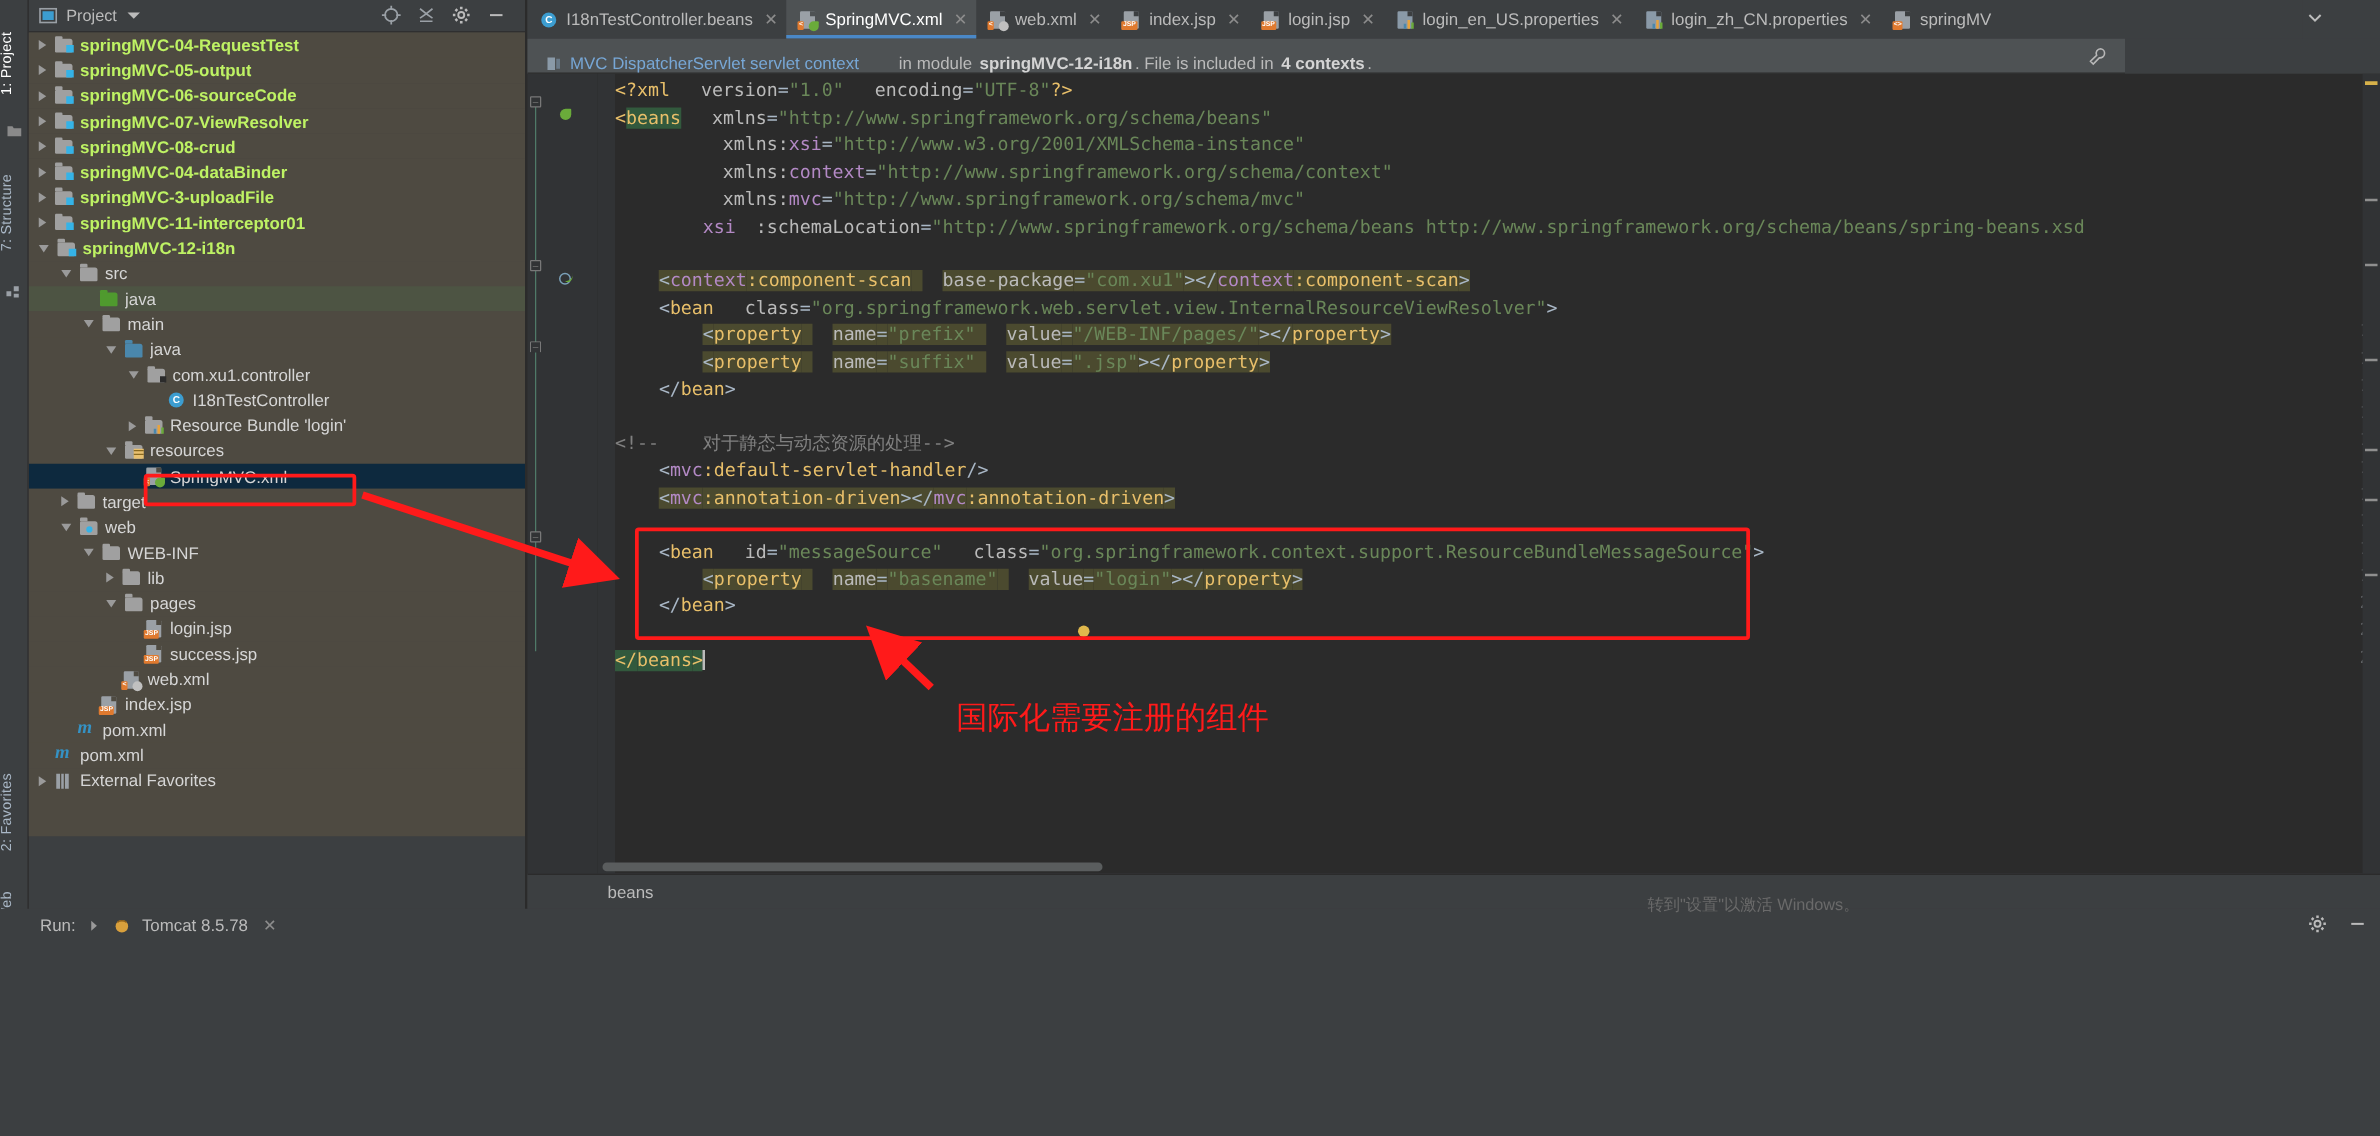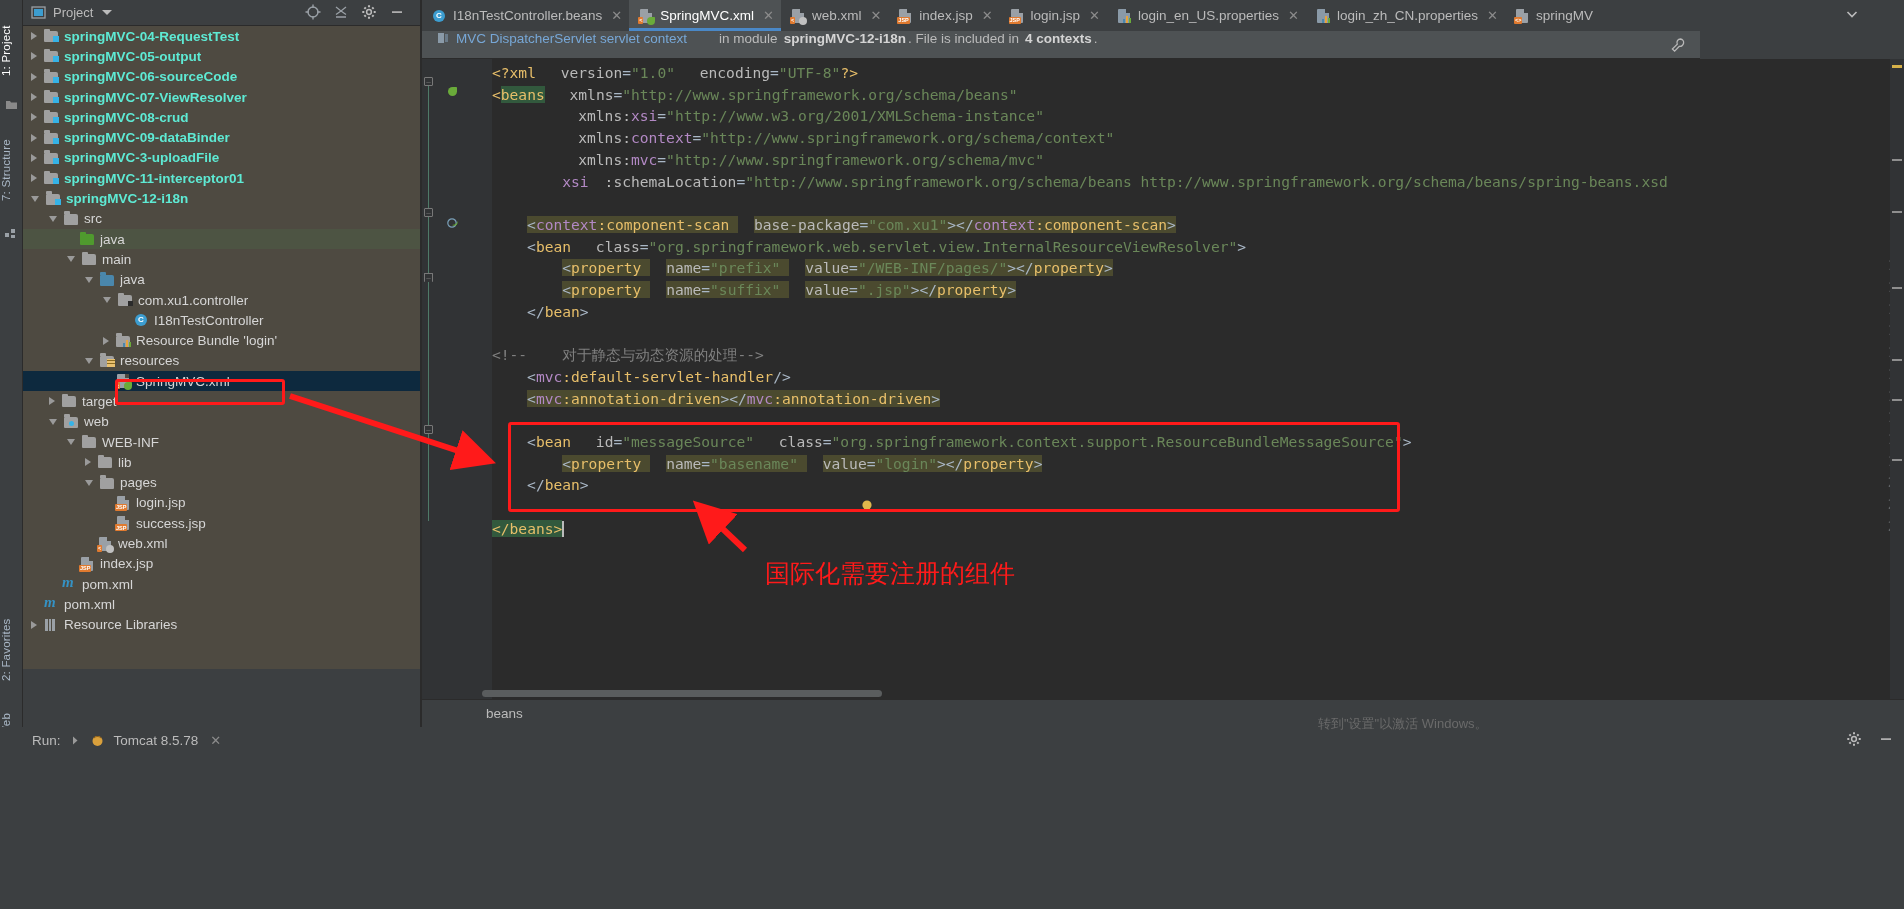--- a/index.html
+++ b/index.html
@@ -56,21 +56,21 @@
     border-top:4.5px solid transparent;border-bottom:4.5px solid transparent;
     border-left:6px solid #9a9a9a;
   }
   .arrow.open {
     border-left:4.5px solid transparent;border-right:4.5px solid transparent;
     border-top:6px solid #9a9a9a; border-bottom:0;
   }
   .arrow.none { border:0; width:6px; height:6px; }
   .ico { flex:0 0 auto; width:16px; height:16px; position:relative; margin-right:5px; }
   .lbl { overflow:hidden; }
-  .bold { font-weight:bold; color:#5eead4;}
+  .bold { font-weight:bold; color:#bef264;}
 
   
   .fld { position:absolute; left:1px; top:3px; width:14px; height:11px;
          background:#a0a0a0; border-radius:1px 2px 1px 1px; }
   .fld:before { content:""; position:absolute; left:0; top:-2.5px; width:6px; height:3px;
          background:#a0a0a0; border-radius:1px 1px 0 0; }
   .fld.blue { background:#4a87ac; } .fld.blue:before { background:#4a87ac; }
   .fld.green { background:#4f9a2e; } .fld.green:before { background:#4f9a2e; }
   .badge { position:absolute; right:-1px; bottom:0px; width:6px; height:6px; background:#35b3e7; }
   .badge.dot { border-radius:50%; background:#35b3e7; width:5px;height:5px; right:4px; bottom:2px;}
@@ -137,21 +137,21 @@
   .tab.active .tabico .file:after { background:#4e5254; }
   .xbtn { color:#8c8c8c; font-size:13px; margin-left:3px; }
   .tabs-overflow {
     position:absolute; right:0; top:0; width:62px; height:31px; background:#3c3f41;
     display:flex; align-items:center; justify-content:flex-start; gap:4px; padding-left:2px;
   }
 
   
   .infobar {
     position:absolute; left:422px; top:31px; width:1278px; height:28px;
-    background:#4e5254; display:flex; align-items:flex-start; padding-left:14px; gap:6px;
+    background:#4e5254; display:flex; align-items:flex-end; padding-left:14px; gap:6px;
     font-size:13.5px; color:#bbbbbb; border-bottom:1px solid #2b2b2b;
   }
   .infobar .link { color:#77a7d6; }
   .wrench { position:absolute; right:14px; top:7px; }
 
   
   .editor {
     position:absolute; left:422px; top:59px; width:1482px; height:640px;
     background:#2b2b2b; overflow:hidden;
   }
@@ -349,21 +349,21 @@
       </div>
       <div class="row hl-olive">
         <span style="display:inline-block;width:8px;flex:0 0 auto;"></span>
         <span class="arrow"></span>
         <span style="width:6px;flex:0 0 auto;"></span>
         <span class="ico">
           <span class="fld">
             <span class="badge"></span>
           </span>
         </span>
-        <span class="lbl bold">springMVC-09-dataBinder</span>
+        <span class="lbl bold">springMVC-04-dataBinder</span>
       </div>
       <div class="row hl-olive">
         <span style="display:inline-block;width:8px;flex:0 0 auto;"></span>
         <span class="arrow"></span>
         <span style="width:6px;flex:0 0 auto;"></span>
         <span class="ico">
           <span class="fld">
             <span class="badge"></span>
           </span>
         </span>
@@ -594,21 +594,21 @@
         <span style="display:inline-block;width:8px;flex:0 0 auto;"></span>
         <span class="arrow"></span>
         <span style="width:6px;flex:0 0 auto;"></span>
         <span class="ico">
           <span class="libicon">
             <i></i>
             <i></i>
             <i></i>
           </span>
         </span>
-        <span class="lbl">Resource Libraries</span>
+        <span class="lbl">External Favorites</span>
       </div>
     </div>
   <div class="tree-scroll"></div>
   <div class="tree-hscroll"></div>
   <div class="panel-div-v"></div>
 
   <div class="tabs" id="tabs">
       <div class="tab">
         <span class="tabico">
           <span class="cclass">C</span>

